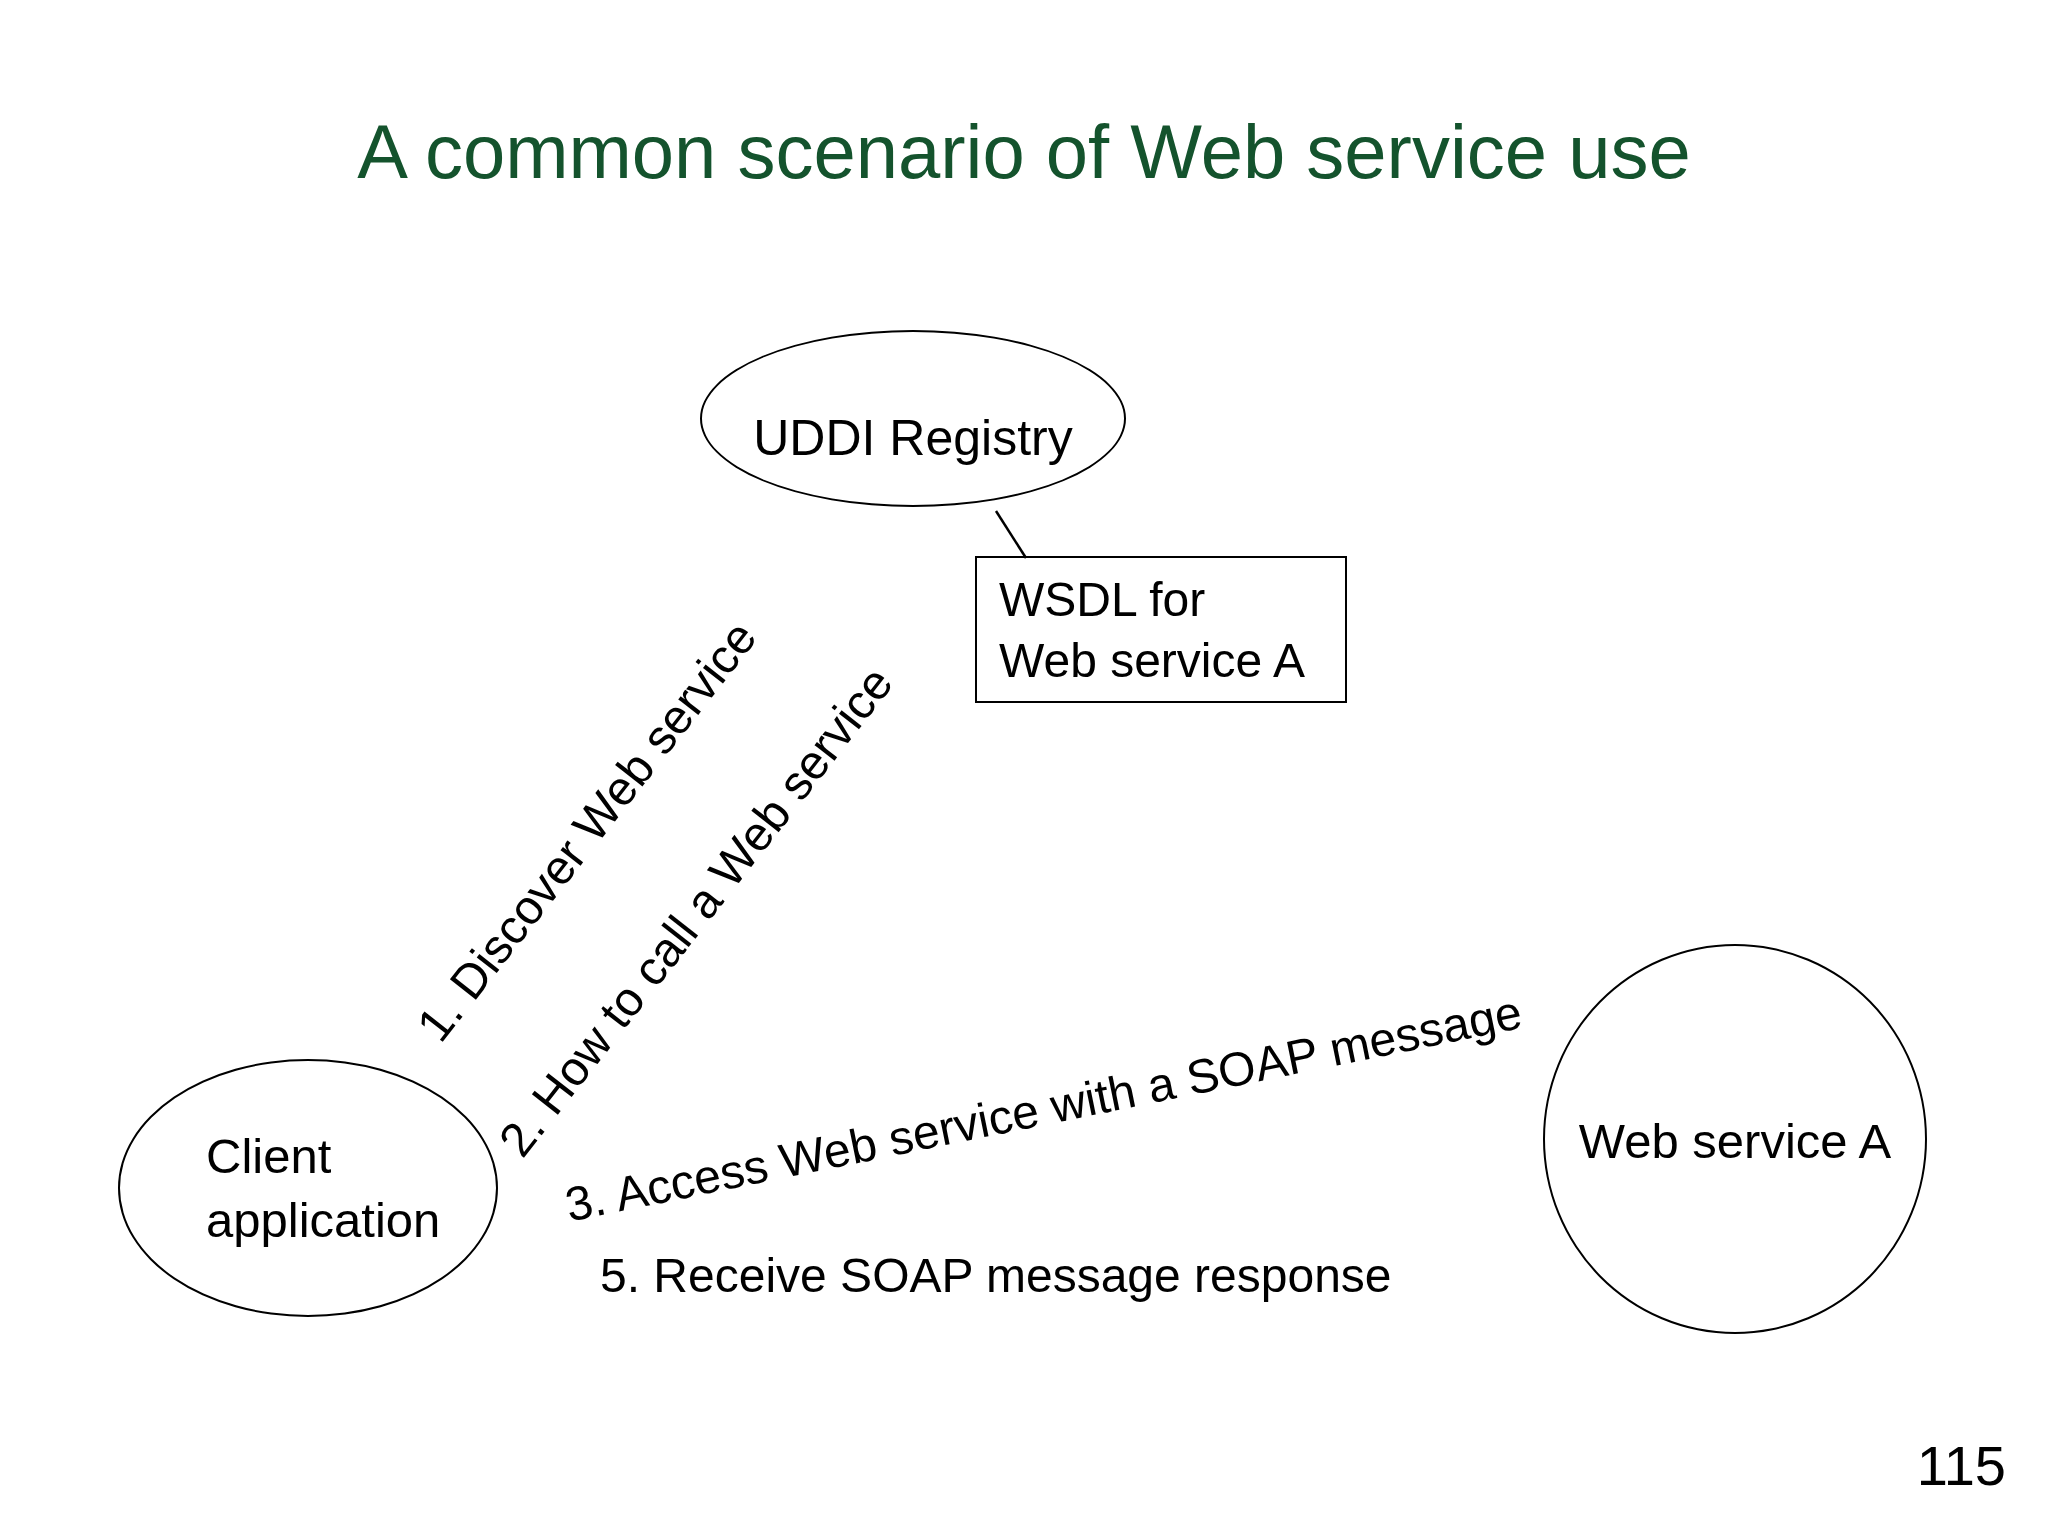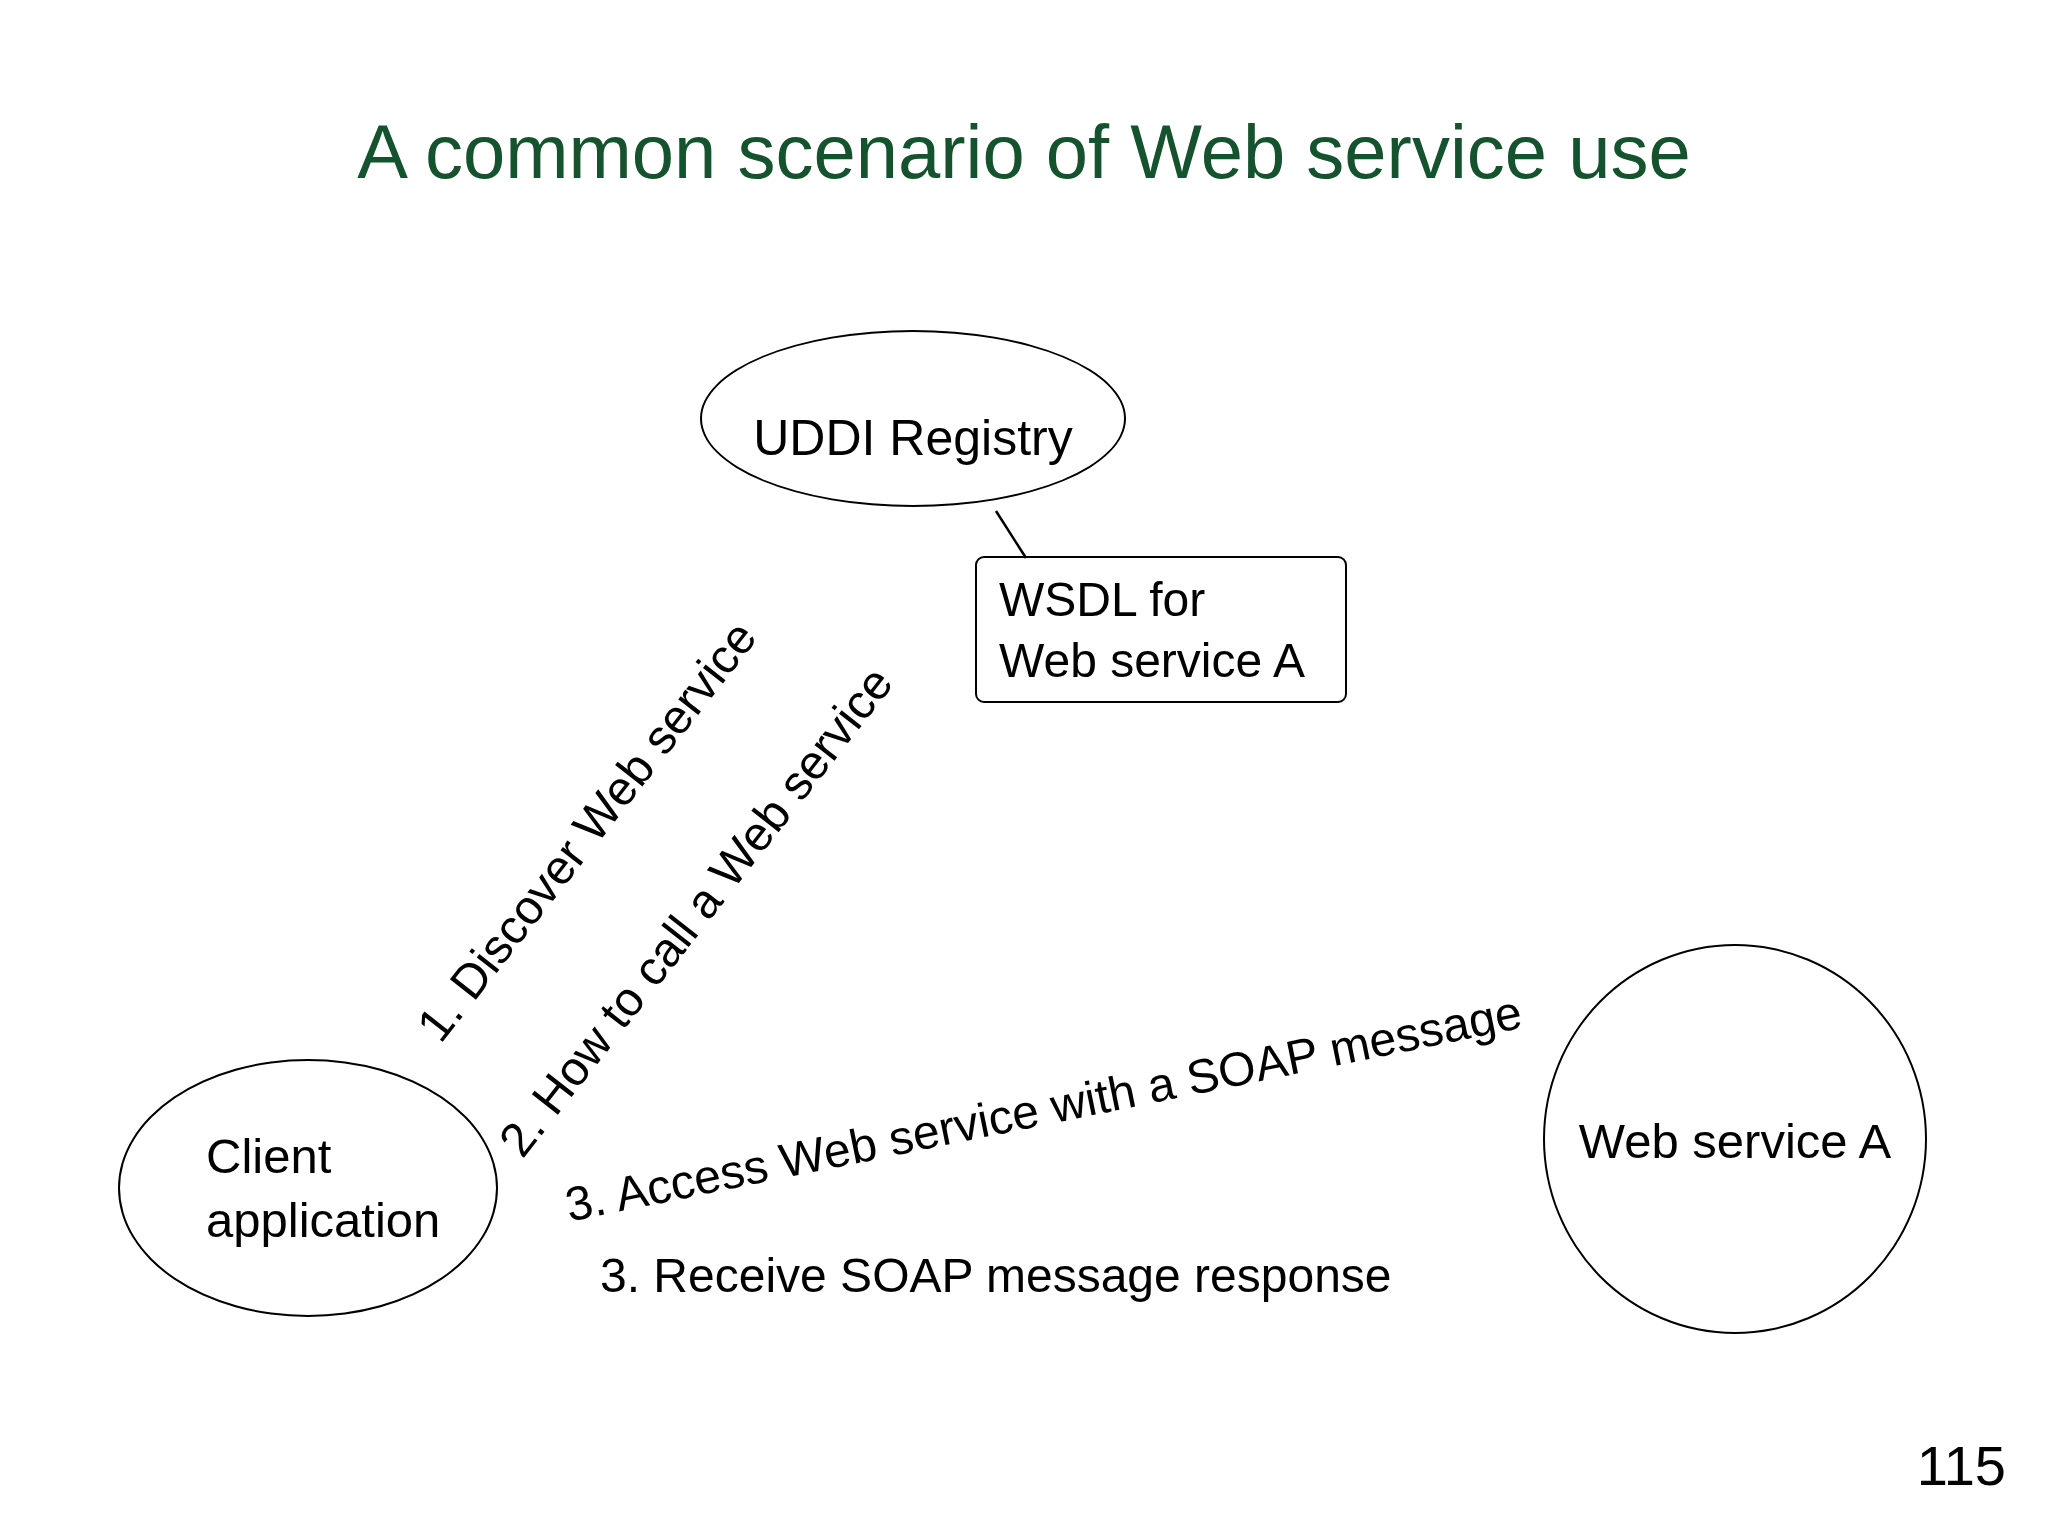--- a/index.html
+++ b/index.html
@@ -39,21 +39,21 @@
   .node {
     position: absolute;
     box-sizing: border-box;
     border: 2.5px solid #000000;
     background: transparent;
     display: flex;
     align-items: center;
     justify-content: center;
   }
   .ellipse { border-radius: 50%; }
-  .rect { border-radius: 9px; }
+  .rect { border-radius: 0; }
 
   .node-label {
     font-size: 49px;
     line-height: 60px;
     text-align: center;
     white-space: pre-line;
     color: #000000;
   }
 
   #uddi-node {
@@ -186,17 +186,17 @@
   <div id="service-node" class="node ellipse">
     <div class="node-label">Web service A</div>
   </div>
 
   <div id="step-1" class="step-label">1. Discover Web service</div>
 
   <div id="step-2" class="step-label">2. How to call a Web service</div>
 
   <div id="step-3" class="step-label">3. Access Web service with a SOAP message</div>
 
-  <div id="step-4" class="step-label">3. Receive SOAP message response</div>
+  <div id="step-4" class="step-label">5. Receive SOAP message response</div>
 
   <div class="page-number">115</div>
 
 </div>
 
 </body></html>

